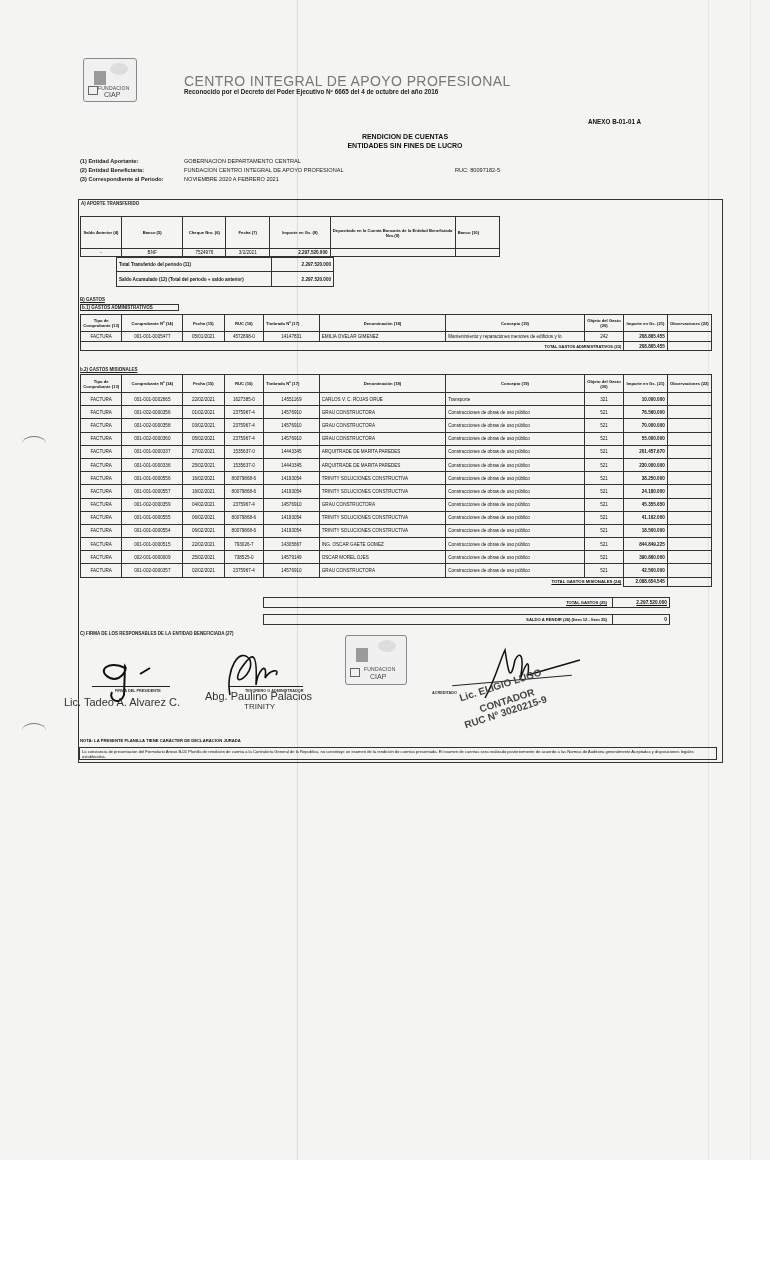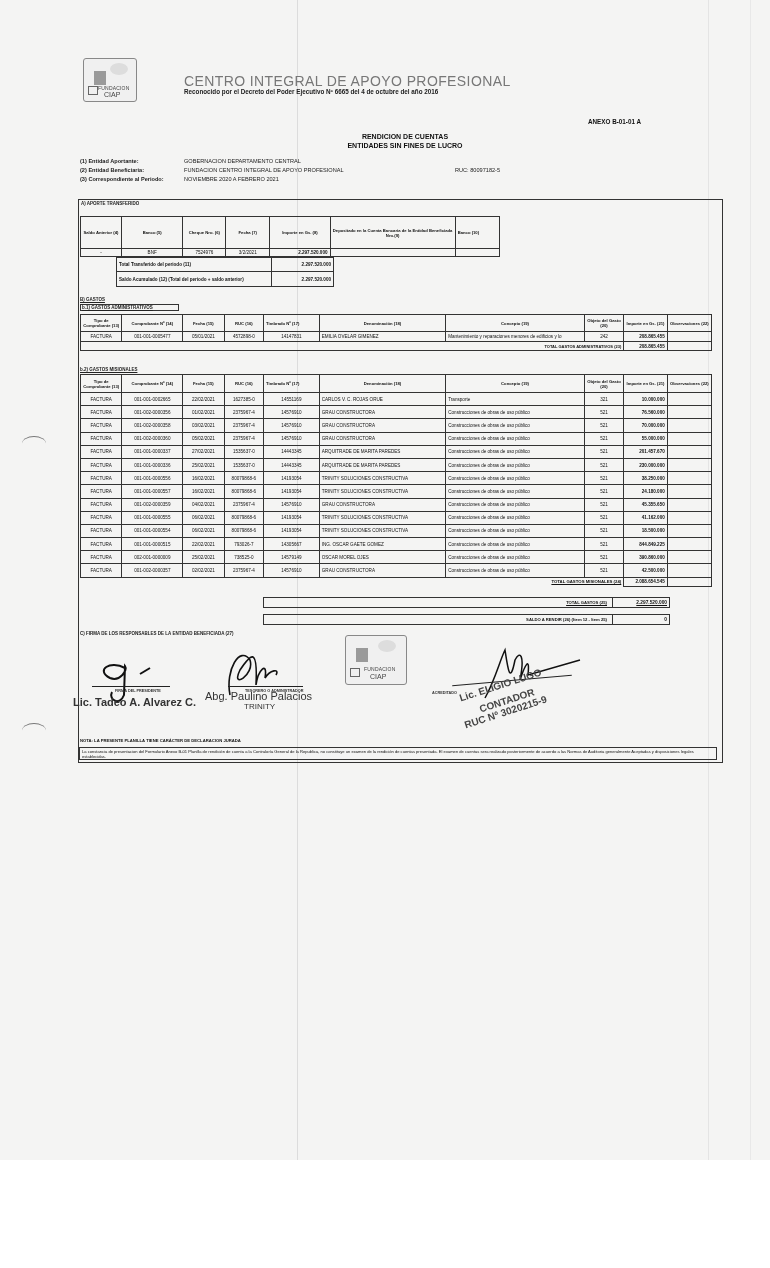--- a/index.html
+++ b/index.html
@@ -365,21 +365,21 @@
 
 <svg style="position:absolute;left:80px;top:640px;" width="640" height="85">
   <path d="M45 28 C30 20, 15 30, 30 38 C40 42, 48 30, 45 26 L44 55 C40 66, 28 60, 32 52" stroke="#111" stroke-width="2" fill="none"></path>
   <path d="M60 34 L70 28" stroke="#111" stroke-width="2" fill="none"></path>
   <path d="M150 55 C145 30, 160 5, 170 20 C175 35, 150 50, 160 30 C170 15, 178 5, 176 45 C178 30, 188 20, 185 38 C190 30, 200 28, 196 35" stroke="#111" stroke-width="1.6" fill="none"></path>
   <path d="M405 58 C415 40, 420 20, 425 10 C428 30, 430 45, 435 20 C440 10, 445 15, 440 40 C445 25, 450 15, 448 35 L500 20" stroke="#111" stroke-width="1.5" fill="none"></path>
 </svg>
 
 <div class="sig-line" style="left:92px;top:686px;width:78px;"></div>
 <div class="sig-cap" style="left:115px;top:689px;">FIRMA DEL PRESIDENTE</div>
-<div class="sig-name" style="left:73px;top:696px;font-weight:bold;">Lic. Tadeo A. Alvarez C.</div>
+<div class="sig-name" style="left:64px;top:696px;">Lic. Tadeo A. Alvarez C.</div>
 
 <div class="sig-line" style="left:228px;top:686px;width:75px;"></div>
 <div class="sig-cap" style="left:245px;top:689px;">TESORERO O ADMINISTRADOR</div>
 <div class="sig-name" style="left:205px;top:690px;">Abg. Paulino Palacios</div>
 <div class="sig-name" style="left:244px;top:702px;font-size:8px;">TRINITY</div>
 
 <div class="logo" style="left:345px;top:635px;width:60px;height:48px;">
   <div class="globe" style="left:32px;"></div>
   <div class="sq1"></div>
   <div class="sq2" style="top:32px;"></div>

